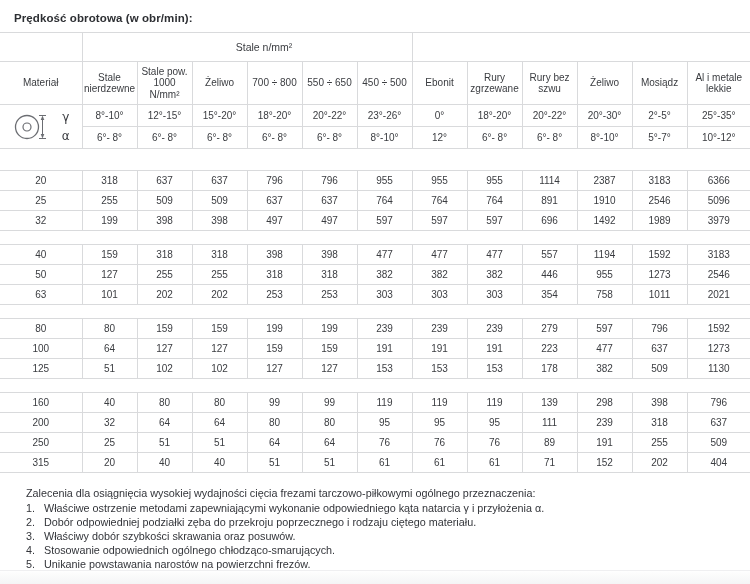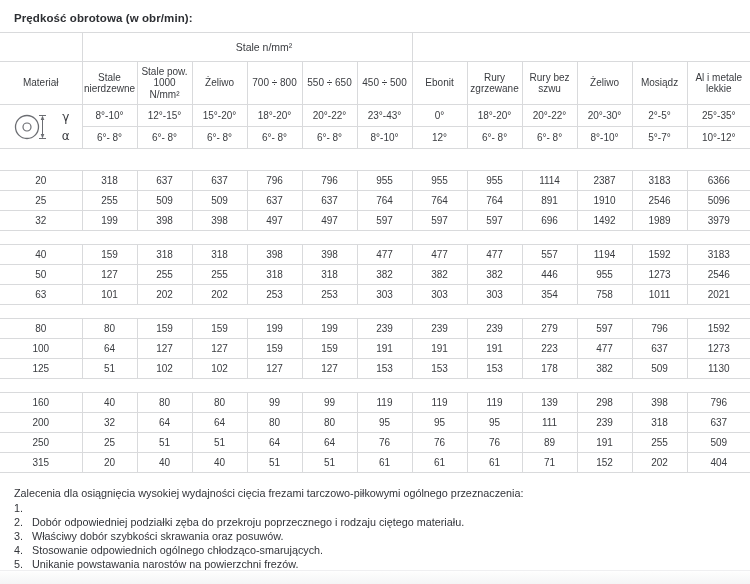--- a/index.html
+++ b/index.html
@@ -33,21 +33,21 @@
   tr.group-head-row th { height:28px; font-size:10.5px;padding-left:35px; }
   tr.col-head-row th { height:42px; }
   tr.angle-row td { height:21px; }
   tr.data-row td { height:19px; }
   td.sep { height:13px; border-left:none !important; border-right:none !important; }
   td.sep.first { height:21px; }
   td.icon-cell { padding:0; }
   .icon-wrap { display:flex; align-items:center; justify-content:center; gap:4px; }
   .greek-stack { display:flex; flex-direction:column; justify-content:center; line-height:1.55; }
   .greek-stack span { font-size:12px; color:#3a3c40; font-family:"DejaVu Sans", sans-serif; }
-  .notes { margin:13px 0 0 14px; font-size:10.8px; line-height:14px; color:#33353a; }
+  .notes { margin:13px 0 0 26px; font-size:10.8px; line-height:14px; color:#33353a; }
   .notes .intro { margin:0 0 1px 0; }
   .note-line { display:flex; }
   .note-line .num { width:18px; flex:none; }
   .footer-strip {
     position:absolute; left:0; right:0; bottom:0; height:13px;
     background:linear-gradient(#fefefe, #f4f5f6);
     border-top:1px solid #efeff1;
   }
 </style>
 </head>
@@ -110,21 +110,21 @@
                   <span>γ</span>
                   <span>α</span>
                 </div>
               </div>
             </td>
             <td>8°-10°</td>
             <td>12°-15°</td>
             <td>15°-20°</td>
             <td>18°-20°</td>
             <td>20°-22°</td>
-            <td>23°-43°</td>
+            <td>23°-26°</td>
             <td>0°</td>
             <td>18°-20°</td>
             <td>20°-22°</td>
             <td>20°-30°</td>
             <td>2°-5°</td>
             <td>25°-35°</td>
           </tr>
           <tr class="angle-row">
             <td>6°- 8°</td>
             <td>6°- 8°</td>
@@ -350,20 +350,21 @@
           </tr>
         </tbody>
       </table>
     </div>
 
   <div class="notes">
     <p class="intro">Zalecenia dla osiągnięcia wysokiej wydajności cięcia frezami tarczowo-piłkowymi ogólnego przeznaczenia:</p>
     <div id="notes-list">
         <div class="note-line">
           <span class="num">1.</span>
+          <span>Właściwe ostrzenie metodami zapewniającymi wykonanie odpowiedniego kąta natarcia γ i przyłożenia α.</span>
         </div>
         <div class="note-line">
           <span class="num">2.</span>
           <span>Dobór odpowiedniej podziałki zęba do przekroju poprzecznego i rodzaju ciętego materiału.</span>
         </div>
         <div class="note-line">
           <span class="num">3.</span>
           <span>Właściwy dobór szybkości skrawania oraz posuwów.</span>
         </div>
         <div class="note-line">

